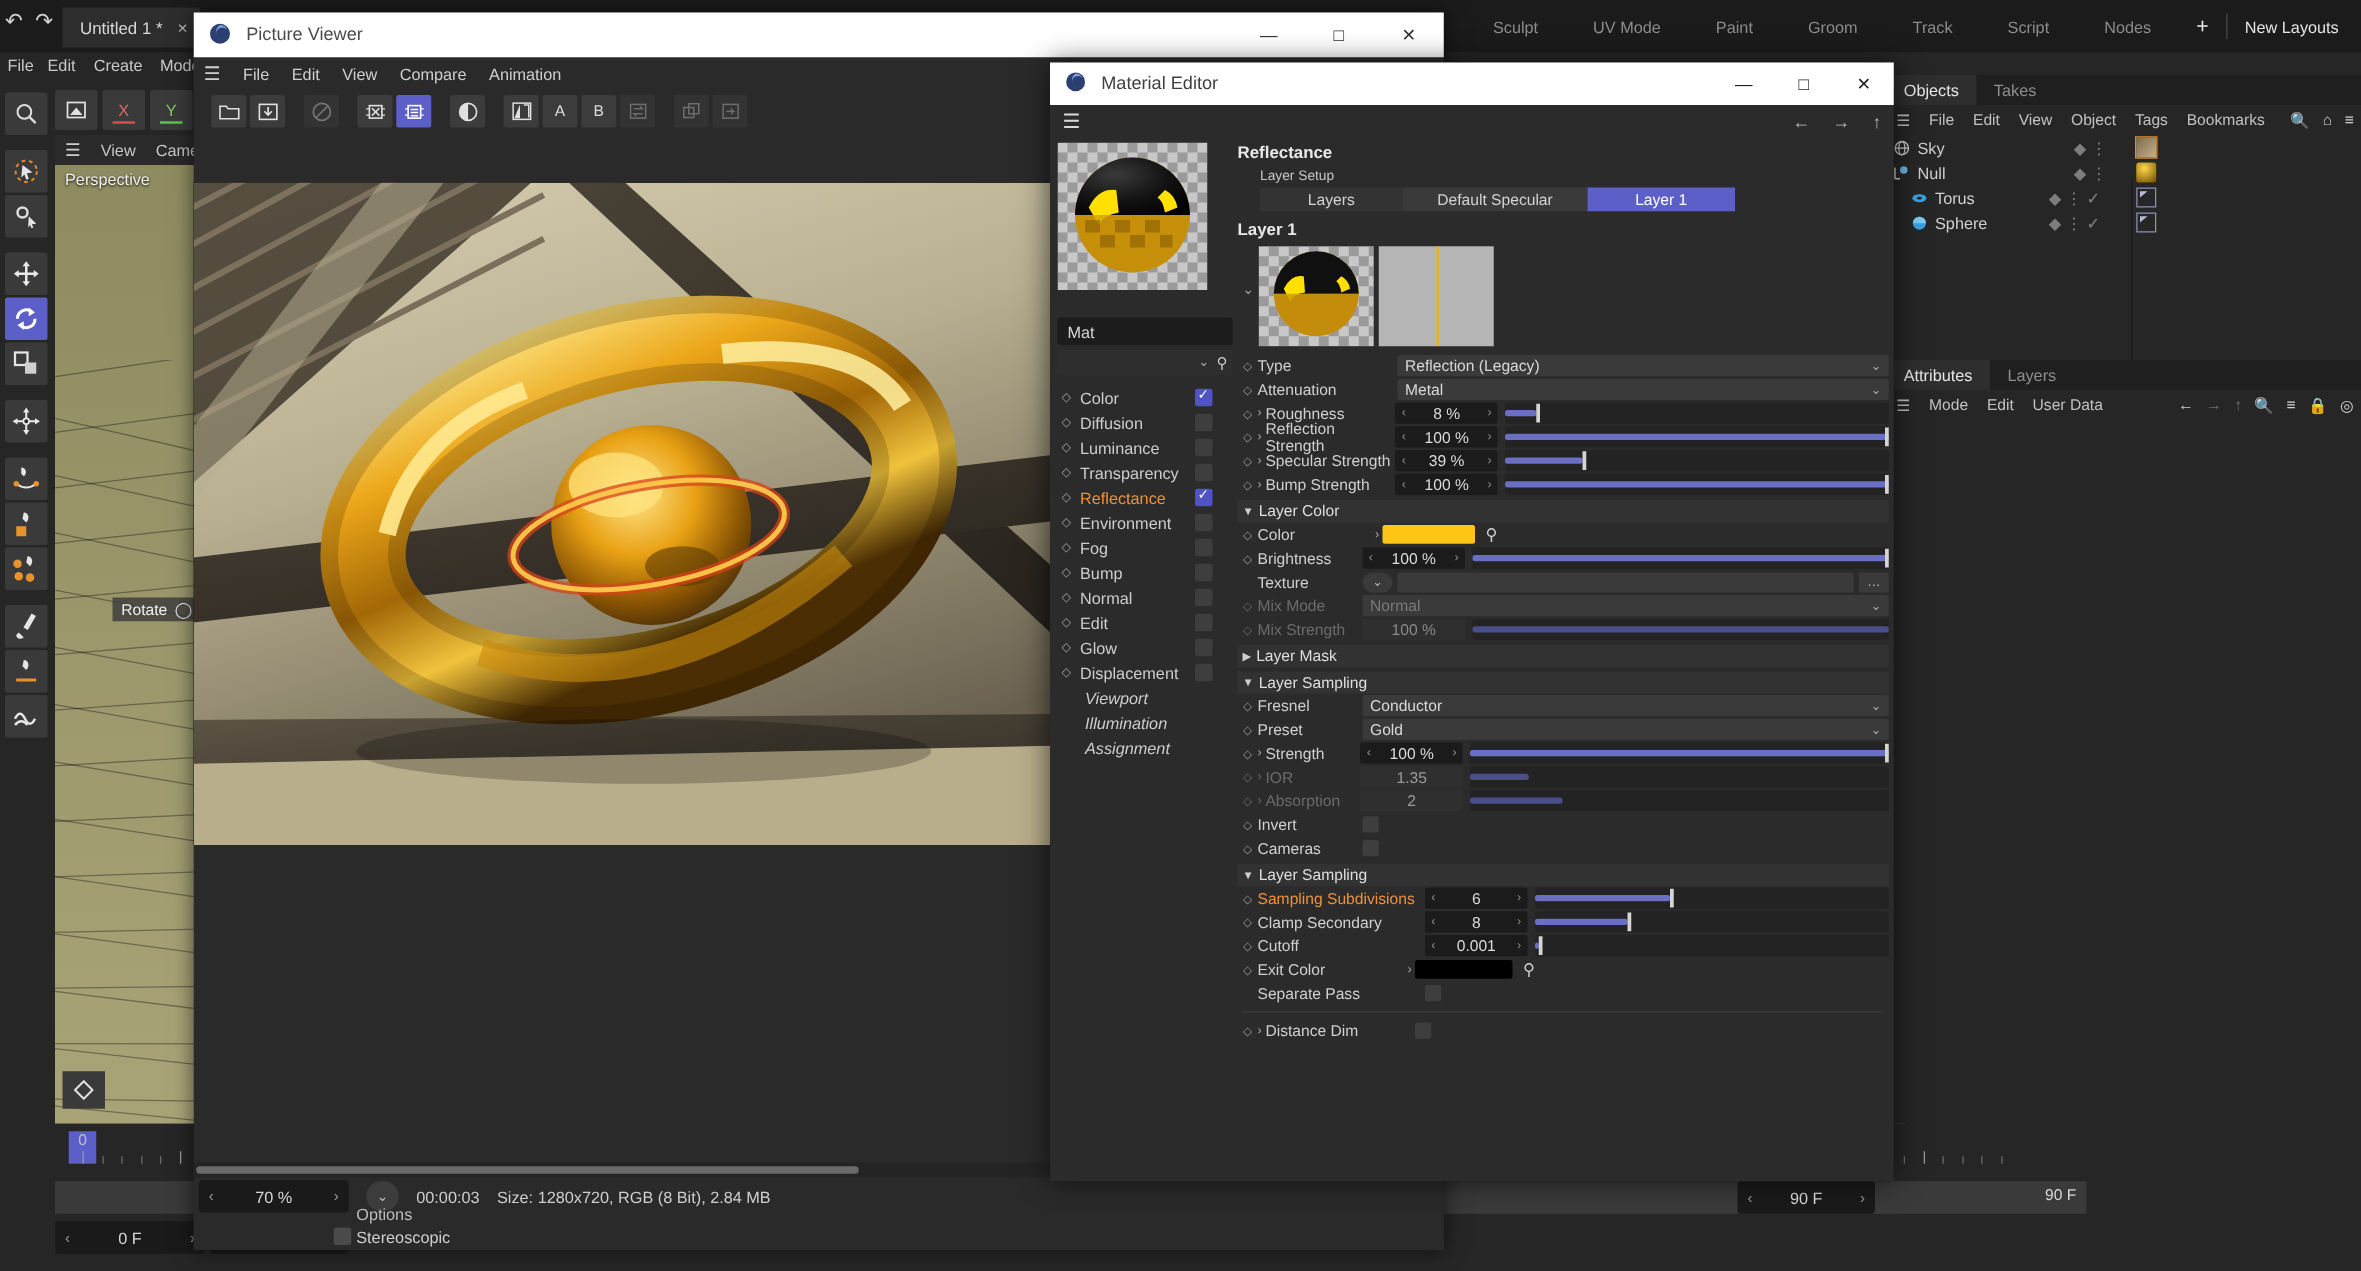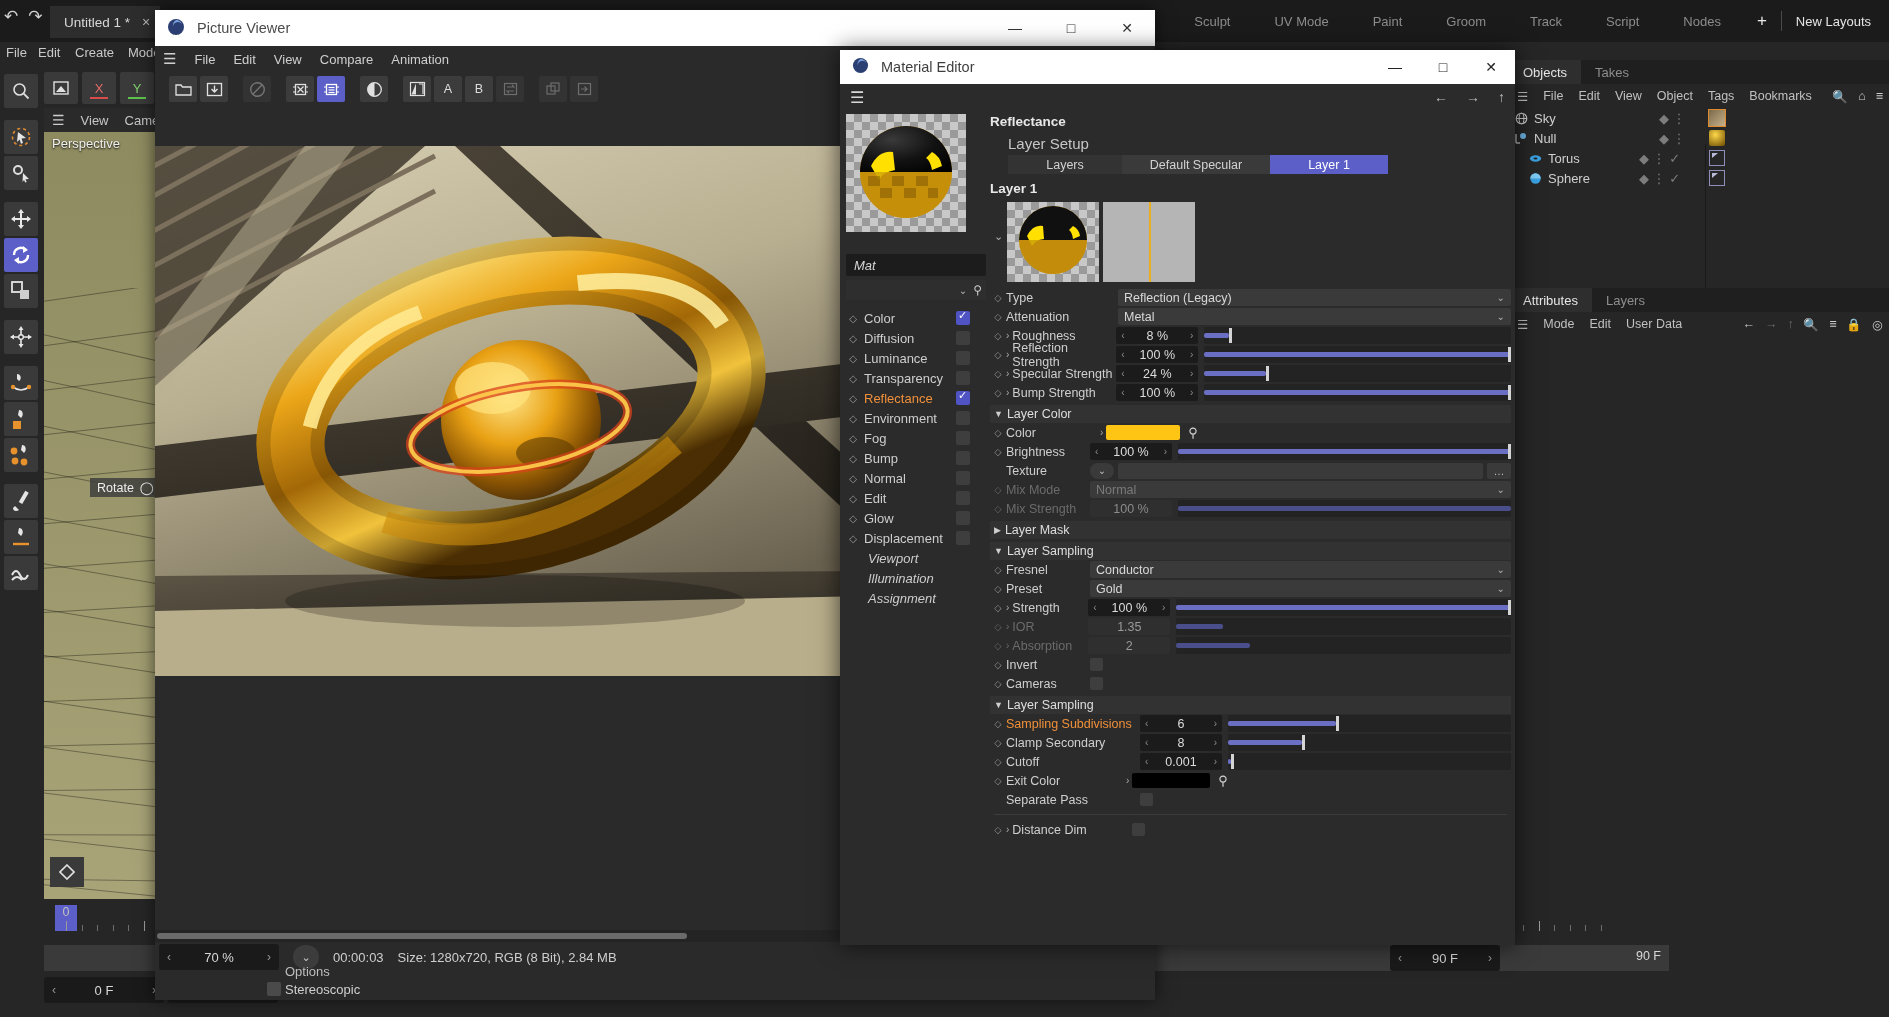--- a/index.html
+++ b/index.html
@@ -115,35 +115,35 @@
   #me-title{ height:34px; background:#ffffff; display:flex; align-items:center; padding-left:12px; position:relative; }
   #me-title .t{ color:#3f3f3f; font-size:14.5px; margin-left:12px; }
   #me-wc{ position:absolute; right:0; top:0; height:34px; display:flex; }
   #me-wc div{ width:48px; height:34px; display:flex; align-items:center; justify-content:center; color:#222; font-size:14px; }
   #me-ham{ height:26px; display:flex; align-items:center; padding-left:10px; position:relative; }
   #me-ham .nav{ position:absolute; right:10px; display:flex; gap:18px; color:#bdbdbd; font-size:14px; }
 
   #me-left{ position:absolute; left:6px; top:64px; width:140px; bottom:4px; }
   #me-preview{ width:120px; height:118px; background:#555; position:relative; overflow:hidden; }
   #me-name{ margin-top:22px; width:140px; height:22px; background:#1c1c1c; color:#d6d6d6; font-size:13px;
-     display:flex; align-items:center; padding-left:8px; border-radius:2px;font-style:italic; }
+     display:flex; align-items:center; padding-left:8px; border-radius:2px; }
   #me-dd{ margin-top:4px; width:140px; height:20px; background:#2e2e2e; display:flex; align-items:center; justify-content:flex-end; padding-right:4px; position:relative; }
   #me-chan{ margin-top:8px; }
   .chrow{ height:20px; display:flex; align-items:center; font-size:13px; color:#cdcdcd; position:relative; }
   .chrow .dia{ width:14px; text-align:center; color:#9a9a9a; font-size:10px; }
   .chrow .lab{ margin-left:4px; }
   .chrow.sel .lab{ color:#f0903a; }
   .chrow .cb{ position:absolute; left:110px; width:14px; height:14px; background:#3e3e3e; border-radius:2px; }
   .chrow .cb.on{ background:#4f53c4; }
   .chrow .cb.on::after{ content:"✓"; color:#fff; font-size:11px; position:absolute; left:2px; top:-2px; }
   .chrow.plain{ padding-left:18px;font-style:italic; }
 
   #me-right{ position:absolute; left:150px; top:64px; right:4px; bottom:4px; }
   .sec-title{ font-size:13.5px; color:#e8e8e8; font-weight:bold; }
-  .layersetup{ color:#c6c6c6; font-size:15px; margin:6px 0 3px 18px; }
+  .layersetup{ color:#c6c6c6; font-size:11px; margin:6px 0 3px 18px; }
   .layertabs{ display:flex; height:19px; }
   .ltab{ flex:0 0 auto; padding:0 22px; display:flex; align-items:center; justify-content:center; font-size:12.5px; color:#d2d2d2; background:#3a3a3a; }
   .ltab.active{ background:#5b5fc7; color:#fff; }
   .ltab.mid{ background:#333; }
   #layer-thumbs{ display:flex; gap:4px; margin-top:6px; margin-left:26px; }
   .lthumb{ width:92px; height:80px; background:#888; position:relative; overflow:hidden; }
   .lthumb.gray{ background:#b5b5b5; }
   .lthumb.gray::after{ content:""; position:absolute; left:50%; top:0; bottom:0; width:2px; background:#e8b020; }
 
   .prow{ height:19px; display:flex; align-items:center; font-size:12.5px; color:#cfcfcf; position:relative; }
@@ -989,21 +989,21 @@
           <span class="fill" style="width:100%"></span>
             <span class="knob" style="right:0"></span>
         </span>
       </div>
       <div class="prow">
         <span class="dia">◇</span>
         <span class="arw">›</span>
         <span class="plab" style="width:104px">Specular Strength</span>
         <span class="spin">
           <span class="a">‹</span>
-          <span>24 %</span>
+          <span>39 %</span>
           <span class="a">›</span>
         </span>
         <span class="slider">
           <span class="fill" style="width:20%"></span>
             <span class="knob" style="left:20%"></span>
         </span>
       </div>
       <div class="prow">
         <span class="dia">◇</span>
         <span class="arw">›</span>

